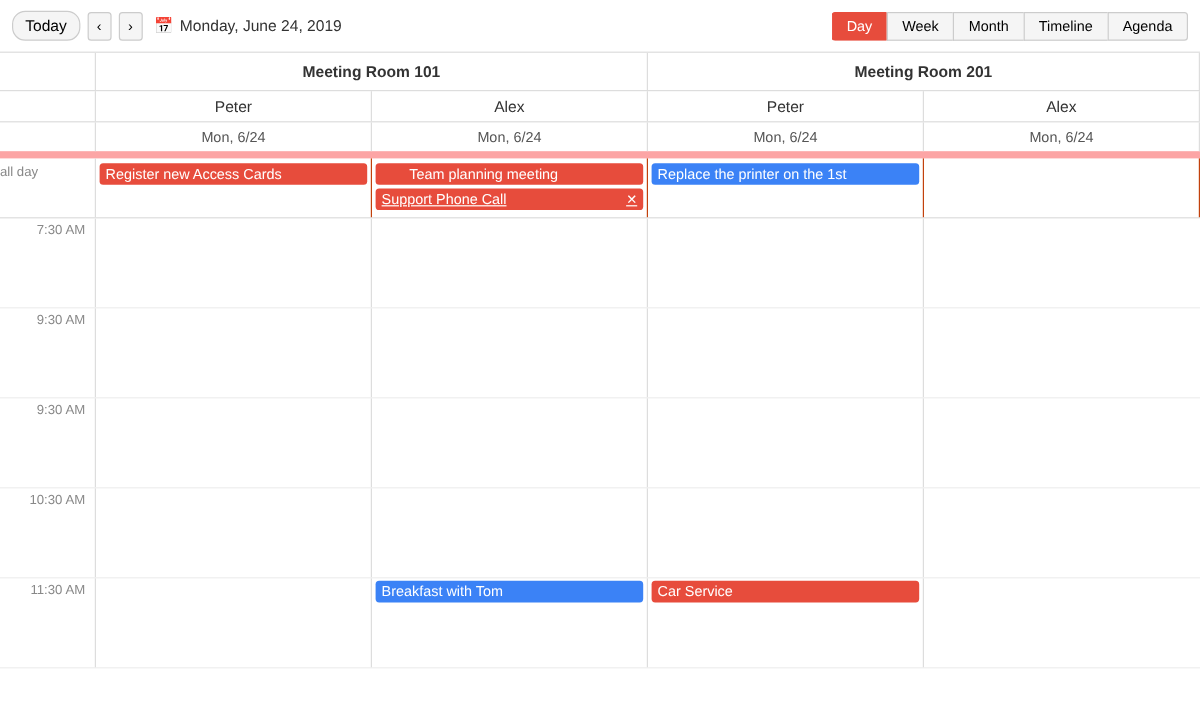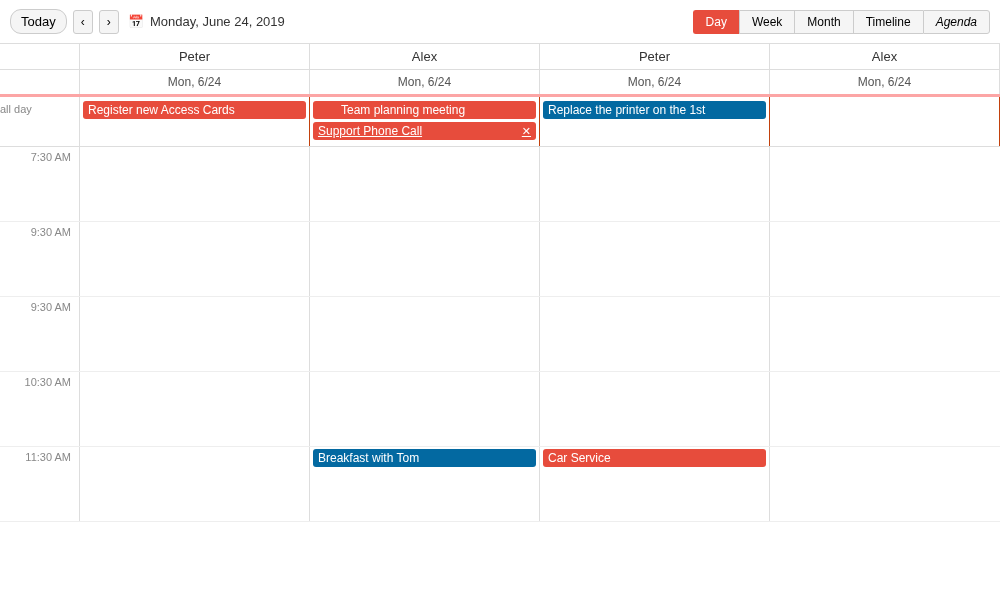--- a/index.html
+++ b/index.html
@@ -54,21 +54,21 @@
       font-size: 12px;
       border-right: none;
     }
     .view-btn:last-child { border-right: 1px solid #ccc; }
     .view-btn.active {
       background: #e74c3c;
       color: #fff;
       border-color: #e74c3c;
     }
     .view-btn:first-child { border-radius: 3px 0 0 3px; }
-    .view-btn:last-child { border-radius: 0 3px 3px 0; font-style: italic; }
+    .view-btn:last-child { border-radius: 0 3px 3px 0; }
 
     
     #calendar {
       display: flex;
       flex-direction: column;
       height: calc(100vh - 44px);
       overflow: hidden;
     }
 
     
@@ -108,21 +108,21 @@
       font-size: 13px;
       color: #333;
       border-right: 1px solid #ddd;
     }
     .person-cell.empty { border-right: 1px solid #ddd; }
 
     
     .date-row {
       display: grid;
       grid-template-columns: 80px 1fr 1fr 1fr 1fr;
-      border-bottom: 3px solid #fca5a5;
+      border-bottom: 6px solid #fca5a5;
     }
     .date-cell {
       text-align: center;
       padding: 5px 4px;
       font-size: 12px;
       color: #555;
       border-right: 1px solid #ddd;
     }
 
     
@@ -154,21 +154,21 @@
       cursor: pointer;
       white-space: nowrap;
       overflow: hidden;
       text-overflow: ellipsis;
       position: relative;
       display: flex;
       align-items: center;
       justify-content: space-between;
     }
     .event.red { background: #e74c3c; }
-    .event.green { background: #0369a1; }
+    .event.green { background: #3b82f6; }
 
     .event-close {
       font-size: 11px;
       margin-left: 4px;
       cursor: pointer;
       color: #fff;
     }
 
     
     .time-grid {
@@ -216,20 +216,25 @@
     <button class="view-btn active">Day</button>
     <button class="view-btn">Week</button>
     <button class="view-btn">Month</button>
     <button class="view-btn">Timeline</button>
     <button class="view-btn">Agenda</button>
   </div>
 </div>
 
 <div id="calendar">
 
+  <div class="room-header-row">
+    <div class="room-cell"></div>
+    <div class="room-header-span">Meeting Room 101</div>
+    <div class="room-header-span">Meeting Room 201</div>
+  </div>
 
   <div class="person-header-row">
     <div class="person-cell empty"></div>
     <div class="person-cell">Peter</div>
     <div class="person-cell">Alex</div>
     <div class="person-cell">Peter</div>
     <div class="person-cell">Alex</div>
   </div>
 
   <div class="date-row">

